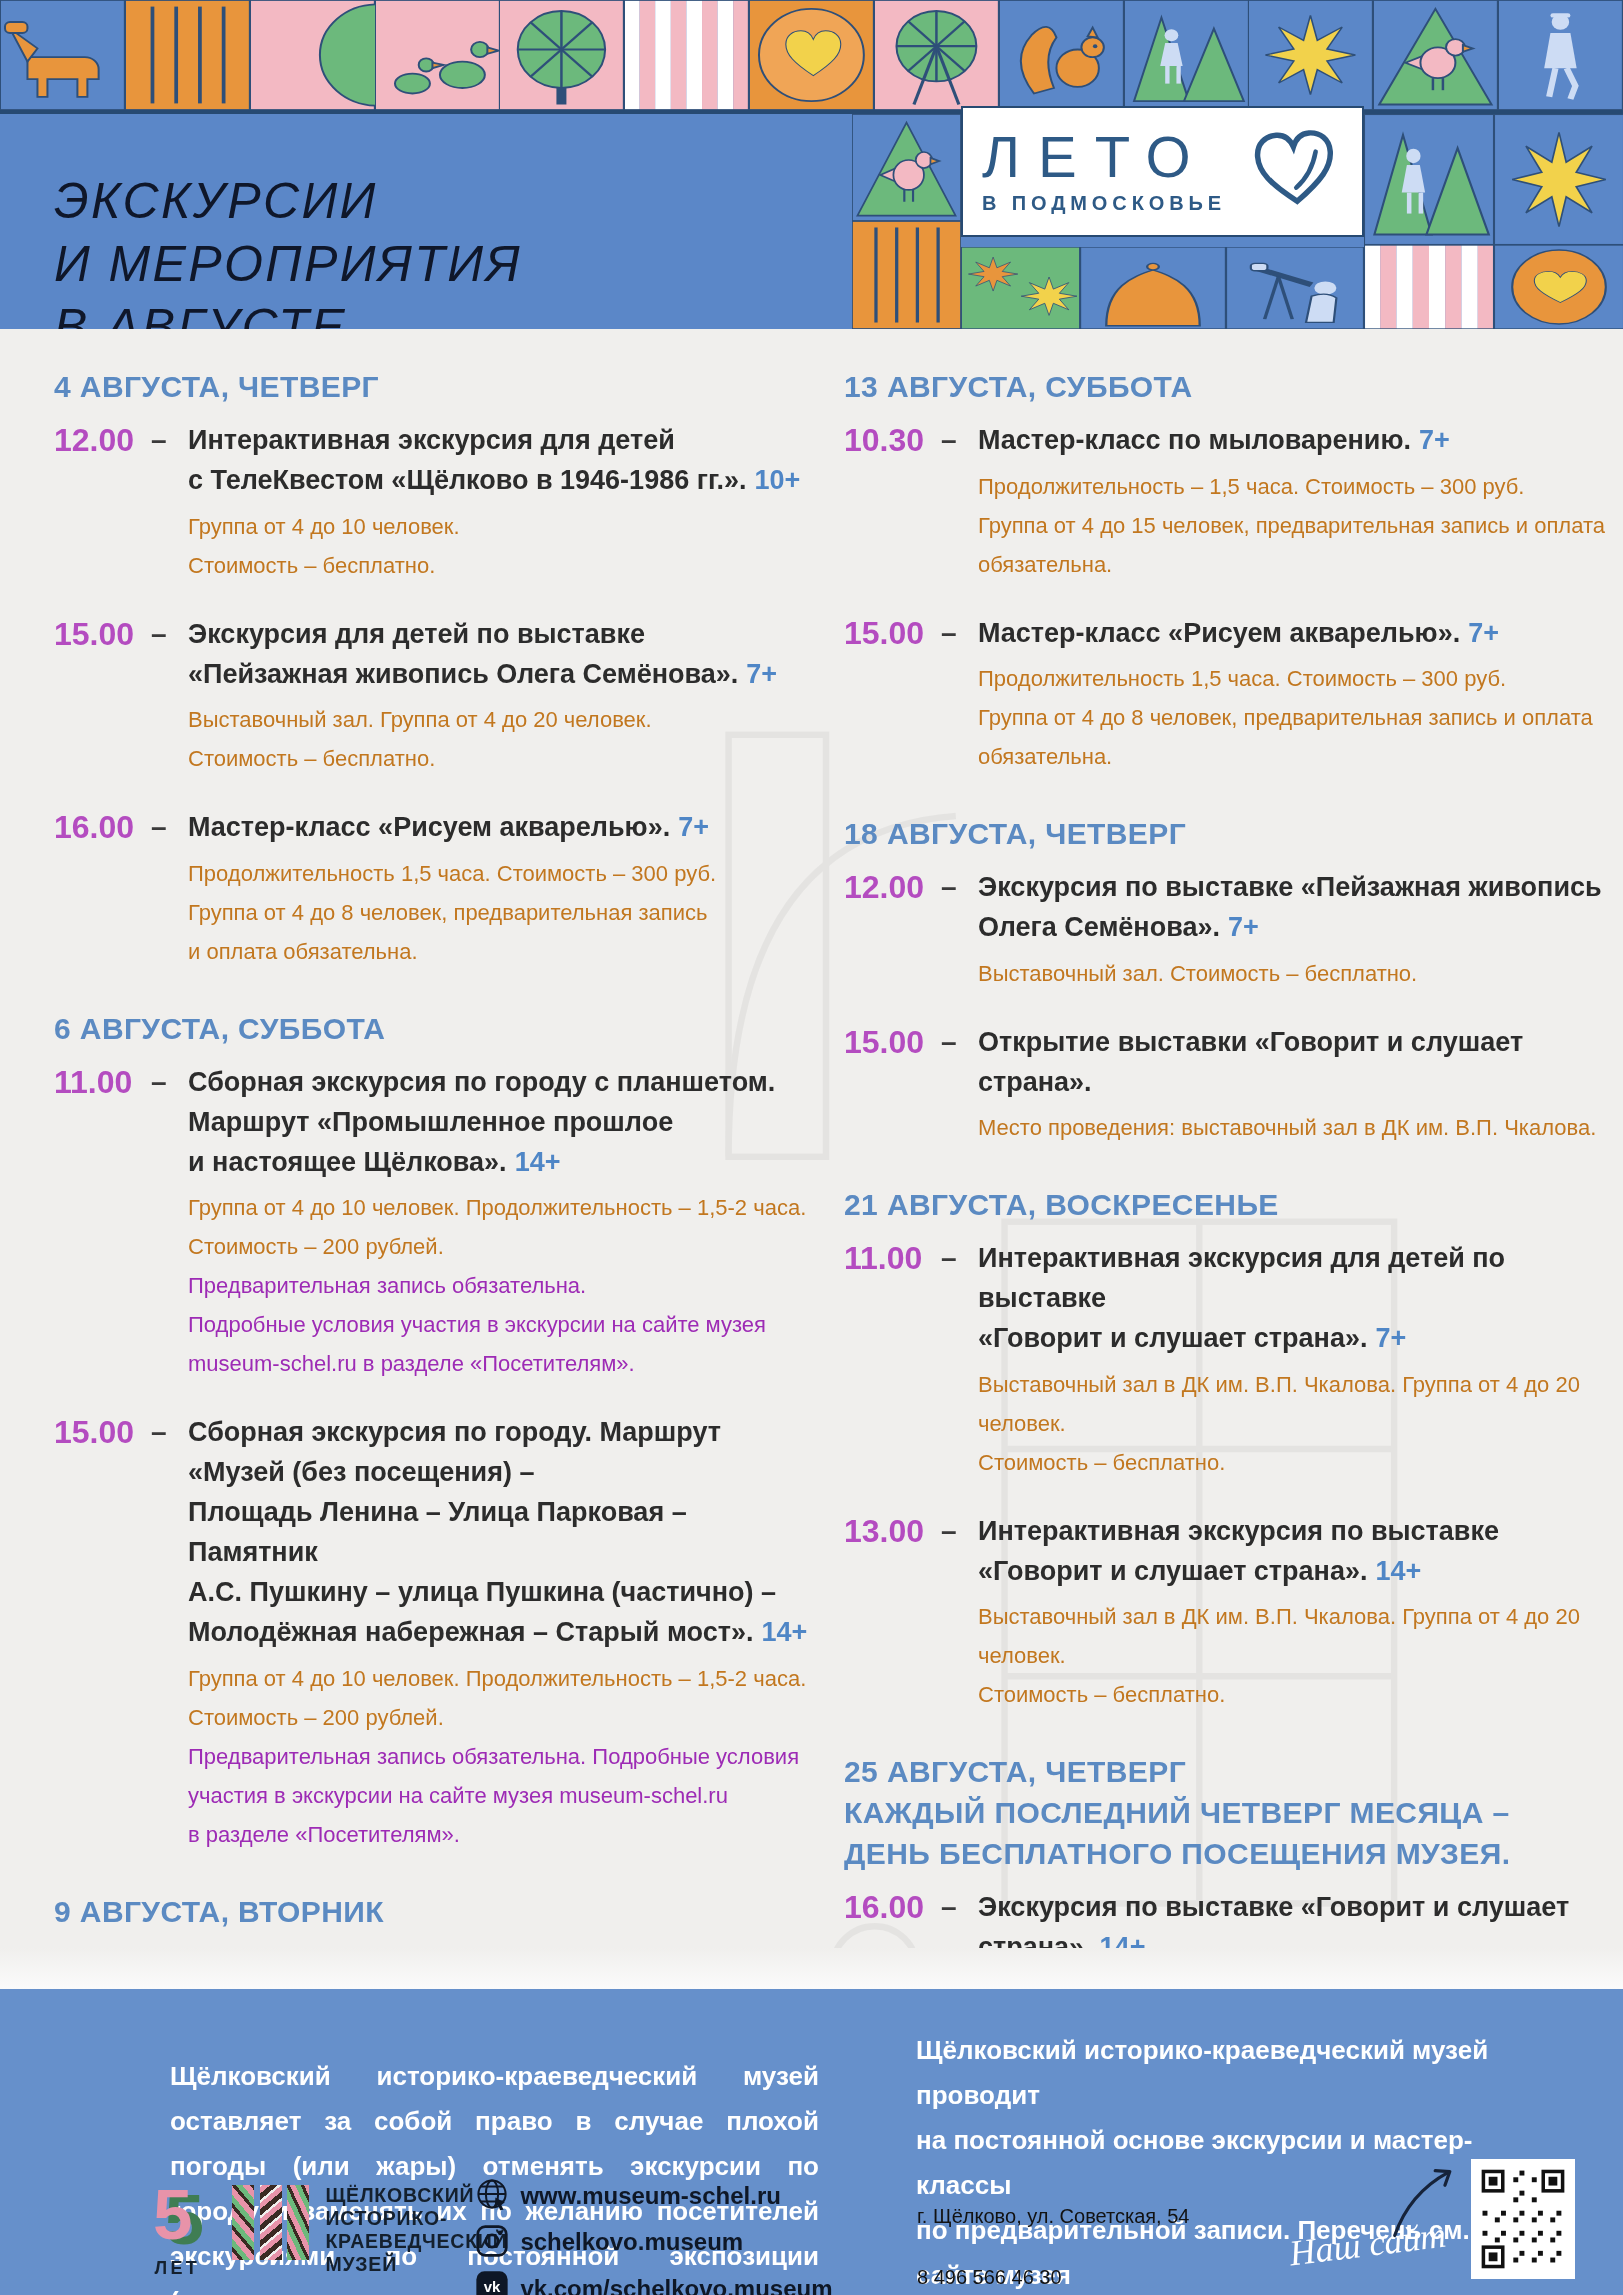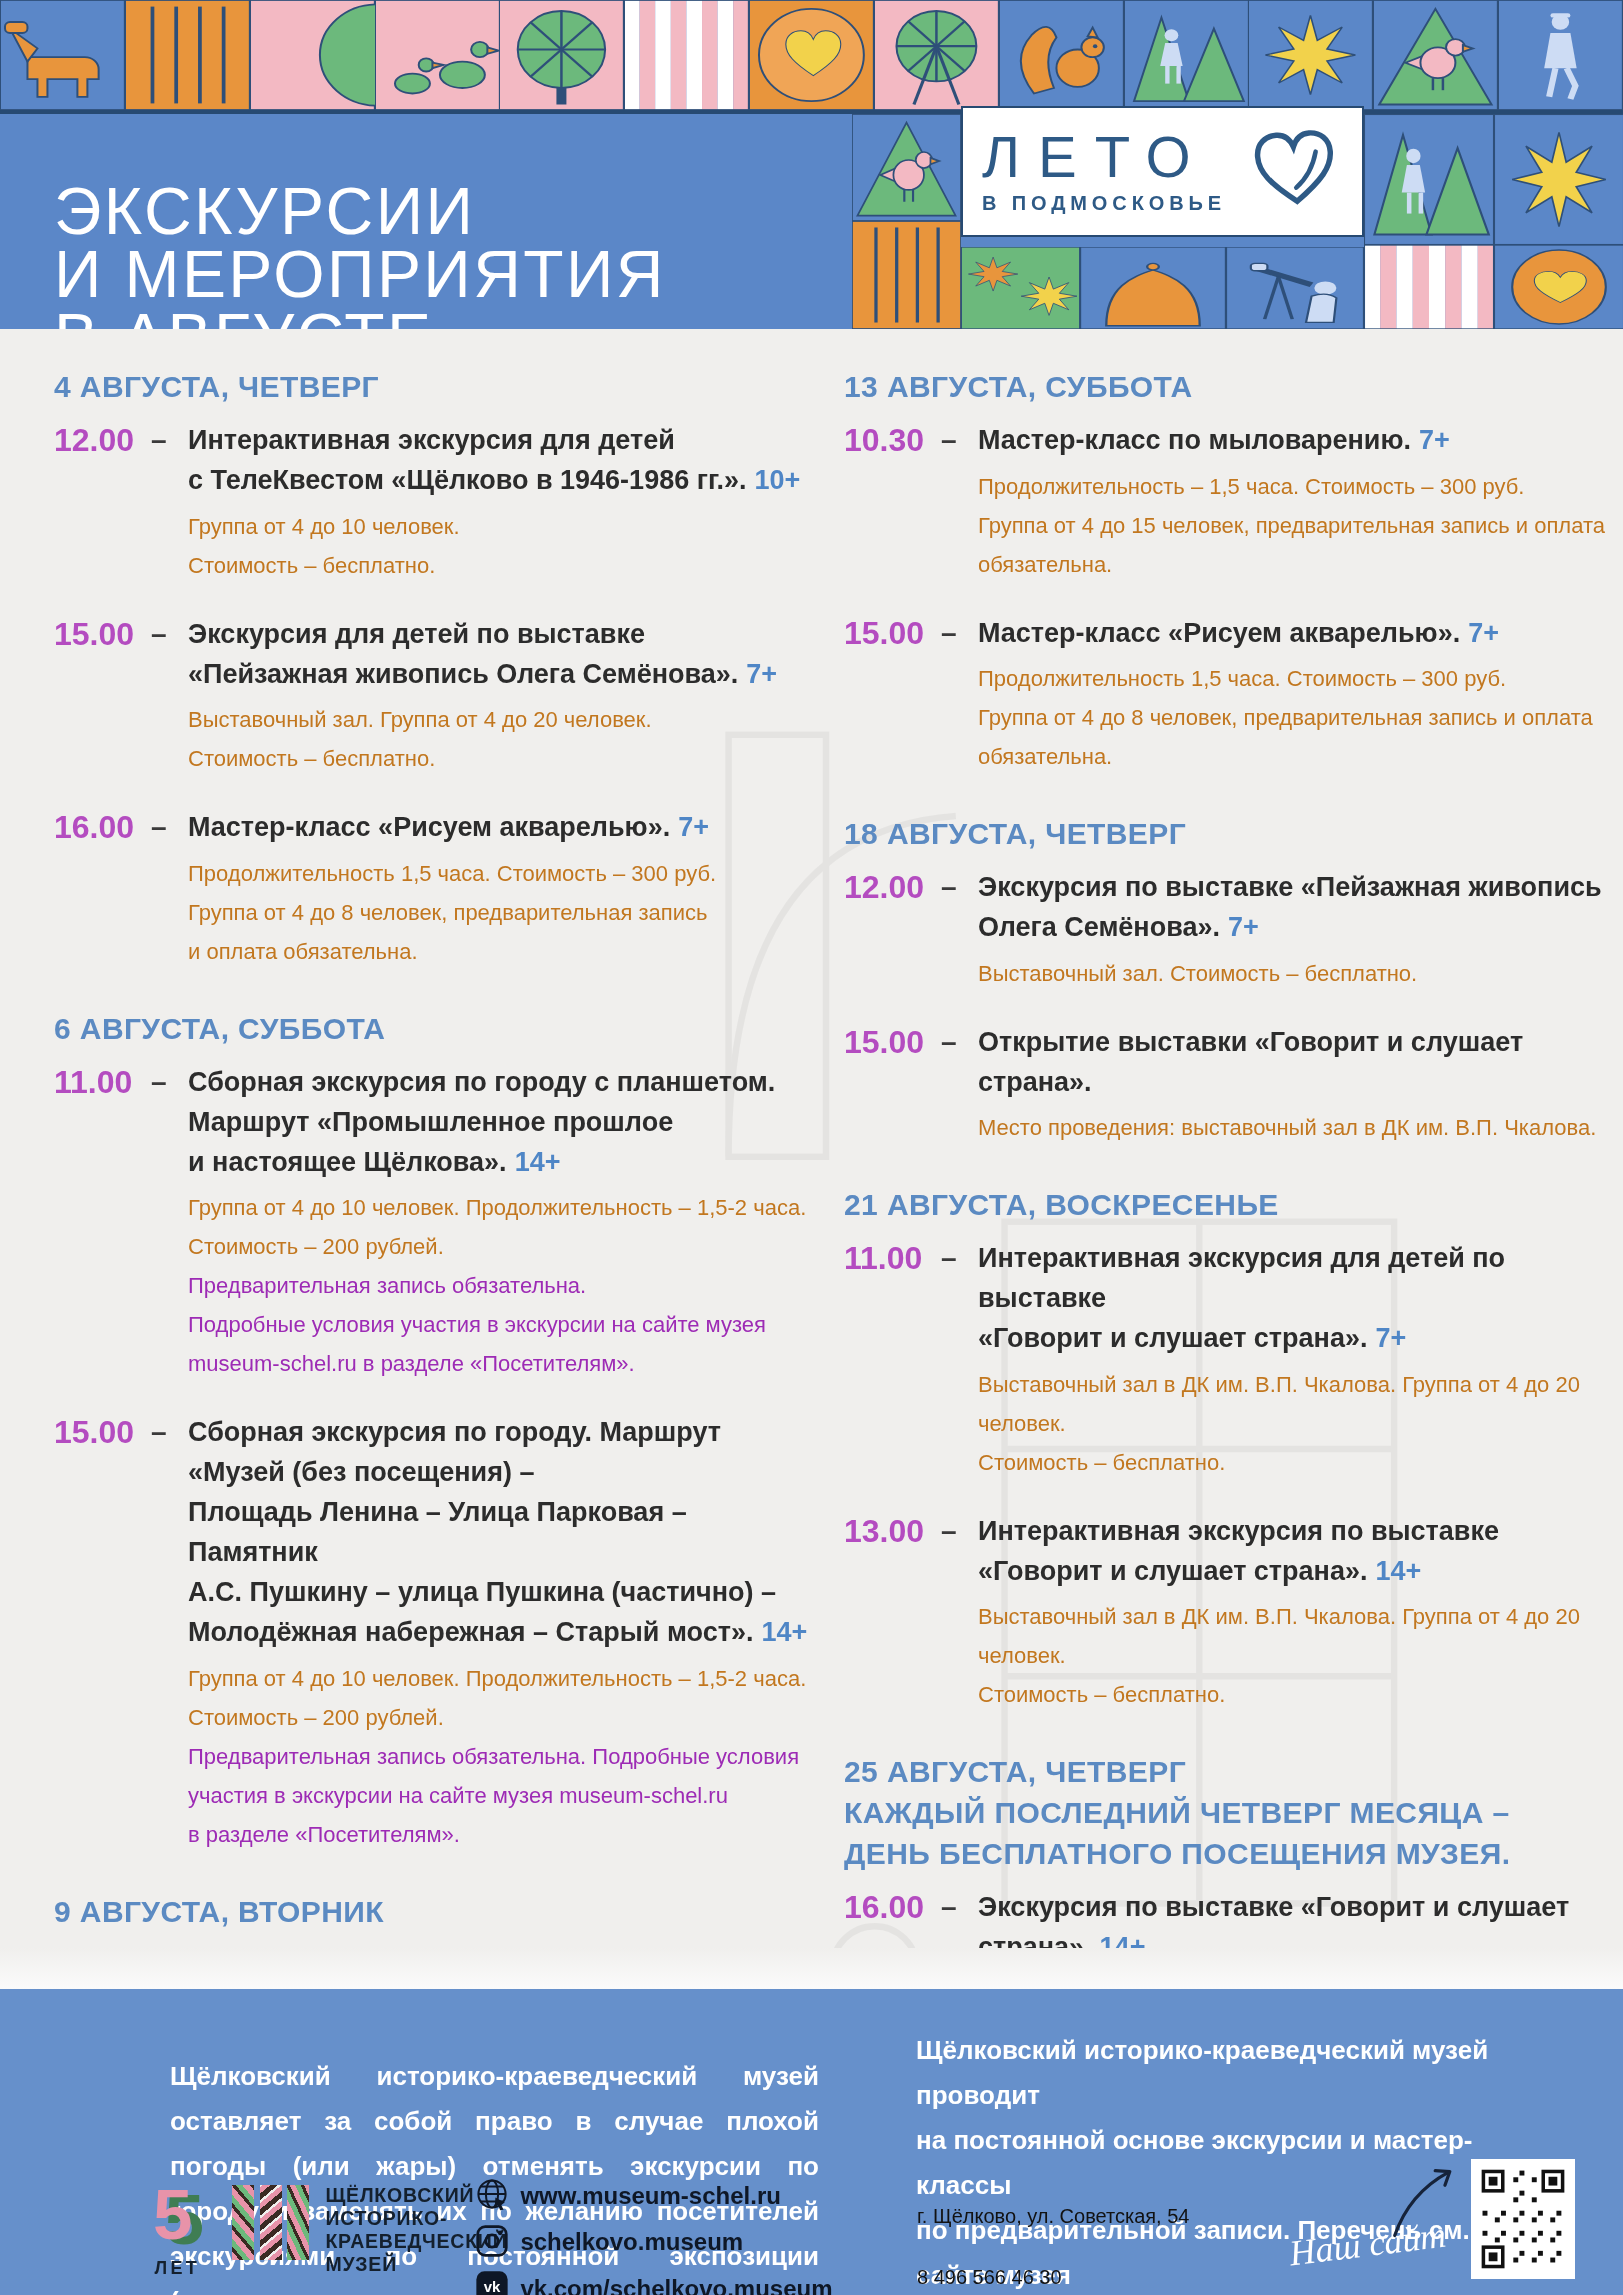--- a/index.html
+++ b/index.html
@@ -6,22 +6,22 @@
   .poster{position:relative;width:1623px;height:2295px;overflow:hidden;
     background:#f0efed;font-family:"Liberation Sans","DejaVu Sans",sans-serif;}
 
   
   .header{position:absolute;left:0;top:0;width:1623px;height:329px;background:#5b87c8;}
   .mosaic-top{position:absolute;left:0;top:0;width:1623px;height:114px;display:flex;
     border-bottom:4px solid #274a72;box-sizing:border-box;}
   .mosaic-top svg{flex:1 1 auto;height:110px;}
   .mosaic-right{position:absolute;left:0;top:0;width:1623px;height:329px;pointer-events:none;}
   .mosaic-right svg{position:absolute;}
-  .hdr-title{position:absolute;left:54px;top:136px;color:#ffffff;
-    font-size:66px;line-height:63px;font-weight:400;letter-spacing:2.4px;}
+  .hdr-title{position:absolute;left:54px;top:136px;color:#0f172a;
+    font-size:50px;line-height:63px;font-weight:400;letter-spacing:2.4px;font-style:italic;}
   .logo-box{position:absolute;left:961px;top:106px;width:403px;height:131px;
     background:#ffffff;border:2.4px solid #274a72;box-sizing:border-box;
     display:flex;align-items:center;justify-content:center;gap:21px;}
   .logo-text{display:flex;flex-direction:column;align-items:flex-start;}
   .logo-leto{font-size:58px;letter-spacing:18px;color:#2e5a86;font-weight:400;line-height:58px;}
   .logo-sub{font-size:20px;letter-spacing:4.9px;color:#2e5a86;font-weight:700;margin-top:6.5px;}
   .logo-heart{margin-top:-4.9px;}
 
   
   .main{position:absolute;left:0;top:329px;width:1475px;height:1660px;background:#f0efed;}

